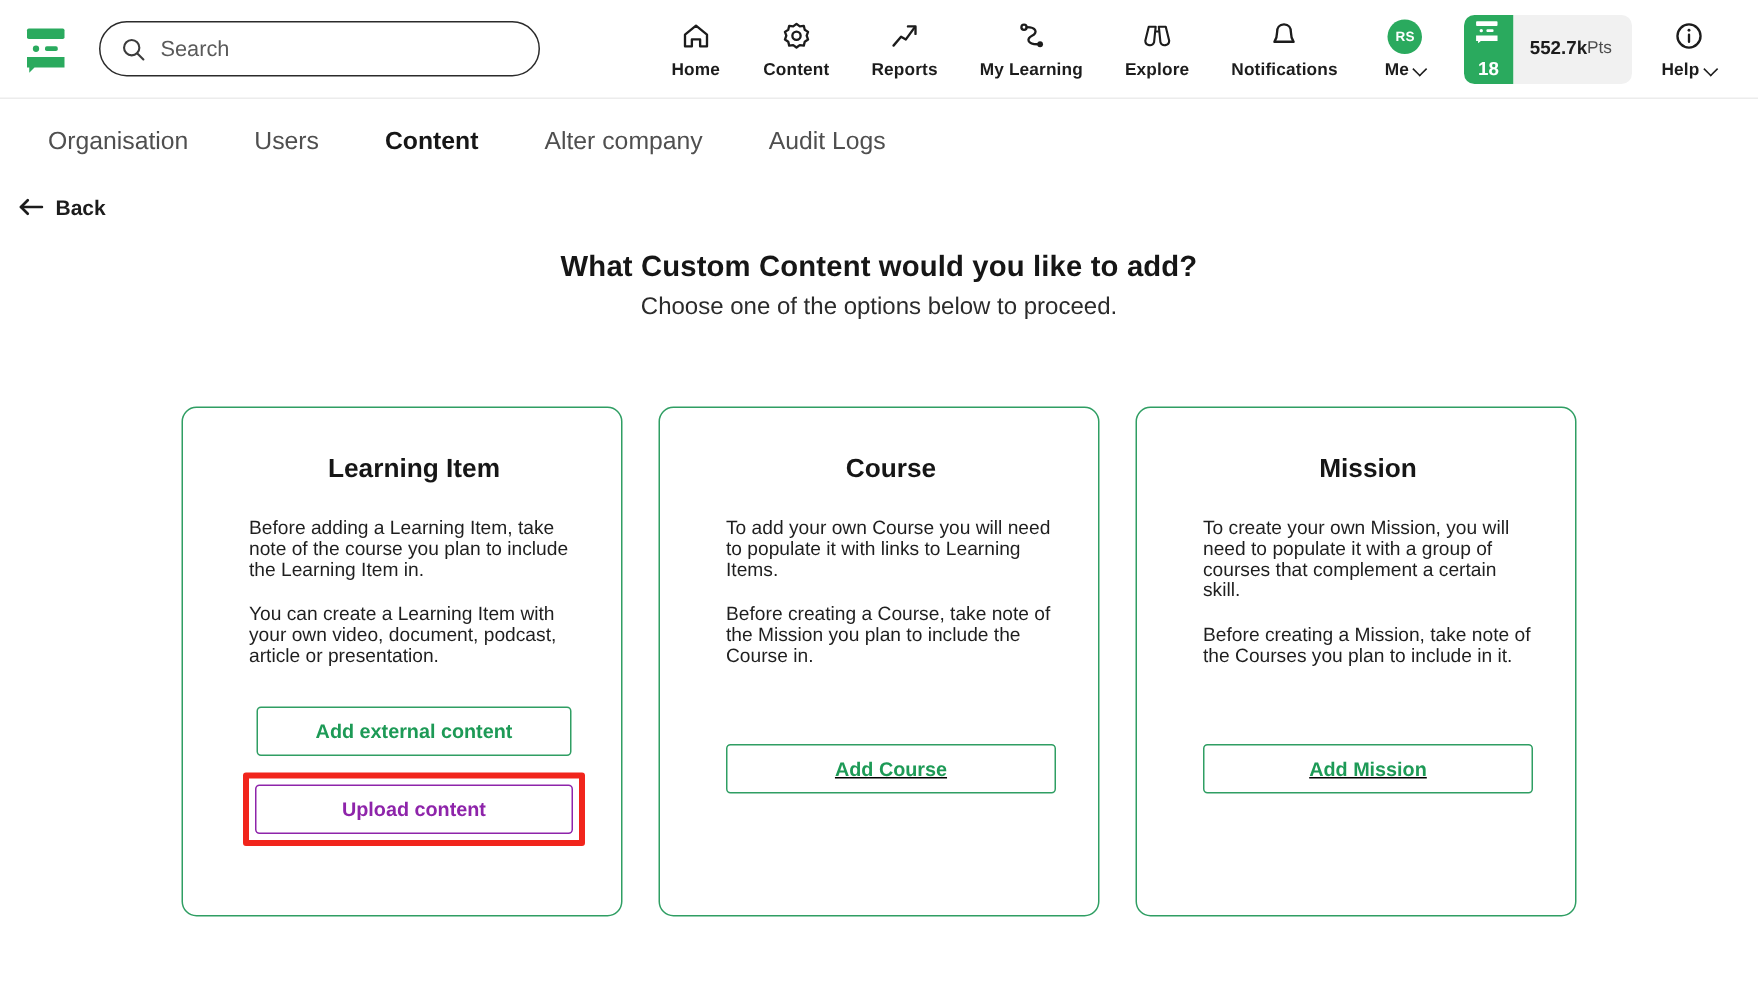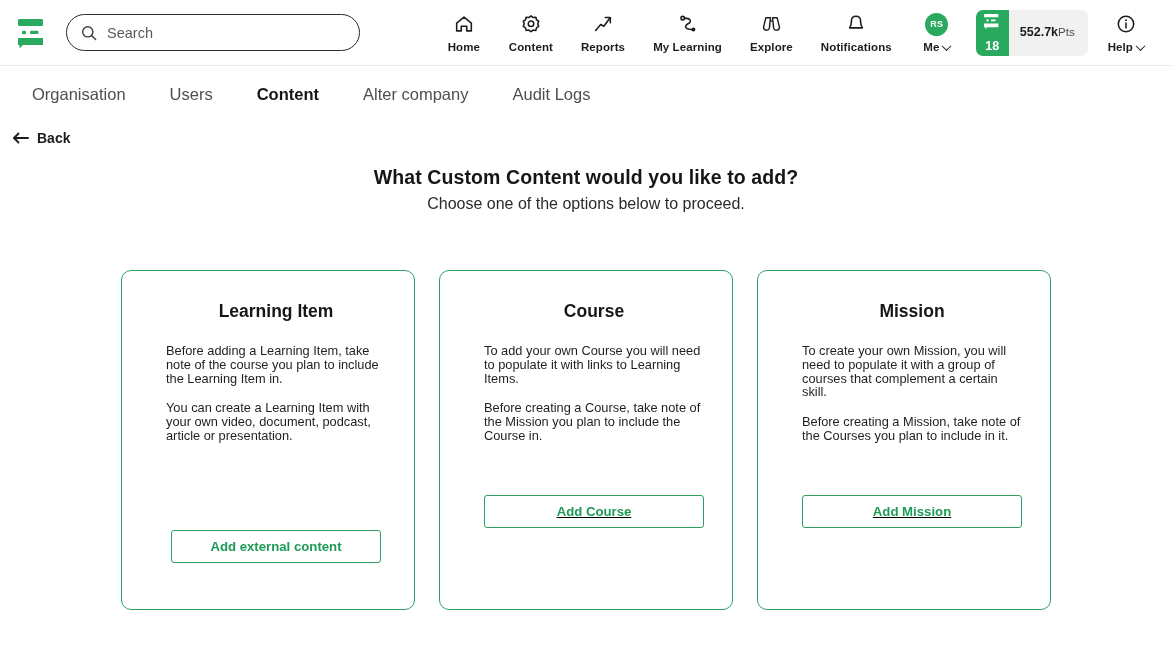--- a/index.html
+++ b/index.html
@@ -375,20 +375,23 @@
 <div class="cards">
 
   <div class="card card1">
     <div class="card-title">Learning Item</div>
     <div class="card-body">
       <p>Before adding a Learning Item, take note of the course you plan to include the Learning Item in.</p>
       <p>You can create a Learning Item with your own video, document, podcast, article or presentation.</p>
     </div>
     <div class="card-actions inset">
       <div class="btn-outline primary-top">Add external content</div>
+      <div class="hl-wrap">
+        <div class="btn-outline btn-purple">Upload content</div>
+      </div>
     </div>
   </div>
 
   <div class="card card2">
     <div class="card-title">Course</div>
     <div class="card-body">
       <p>To add your own Course you will need to populate it with links to Learning Items.</p>
       <p>Before creating a Course, take note of the Mission you plan to include the Course in.</p>
     </div>
     <div class="card-actions">

